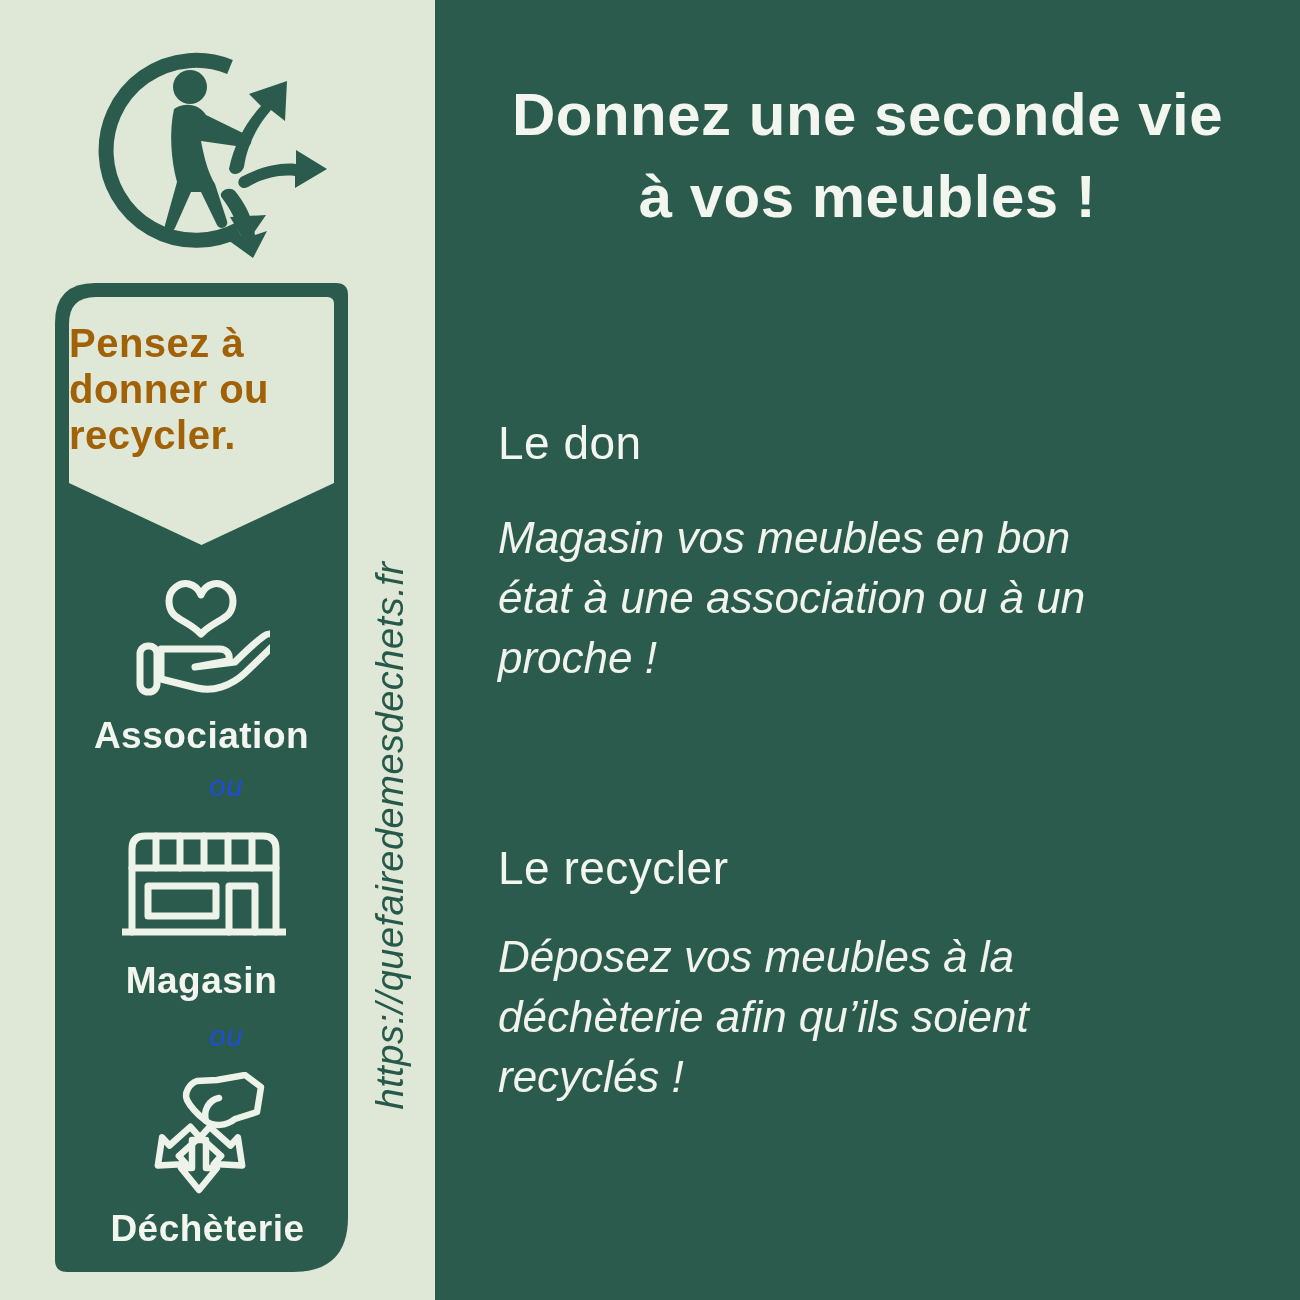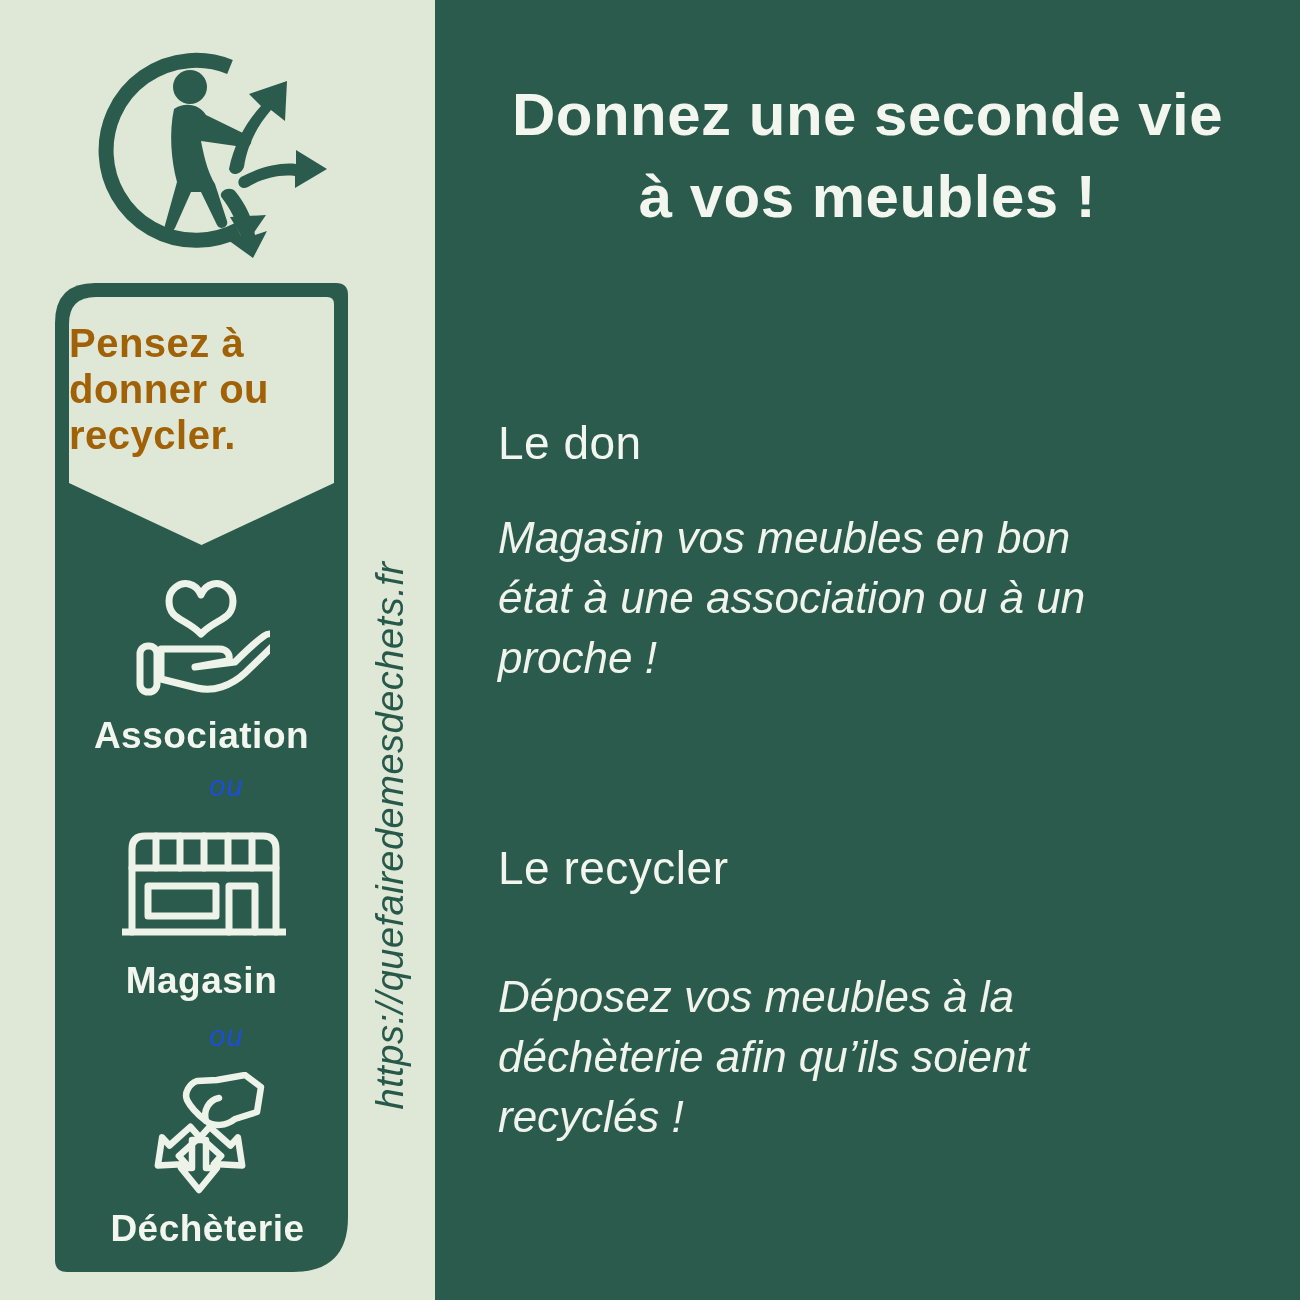--- a/index.html
+++ b/index.html
@@ -46,21 +46,21 @@
     left:498px;color:#f2f6ee;font-weight:normal;font-size:46px;line-height:52px;
     letter-spacing:0.5px;
   }
   .section-body{
     left:498px;color:#f0f4ec;font-style:italic;font-size:44px;line-height:60px;
     white-space:pre-line;
   }
   .heading-don{top:417px;}
   .body-don{top:508px;}
   .heading-recyclage{top:842px;}
-  .body-recyclage{top:967px;}
+  .body-recyclage{top:927px;}
   svg{display:block;}
 </style>
 </head>
 <body>
 
 <div class="abs left-panel"></div>
 <div class="abs right-panel"></div>
 
 <svg class="abs" style="left:98px;top:45px;" width="232" height="218" viewBox="0 0 232 218" aria-hidden="true">
   <g fill="#2a5b4d">

